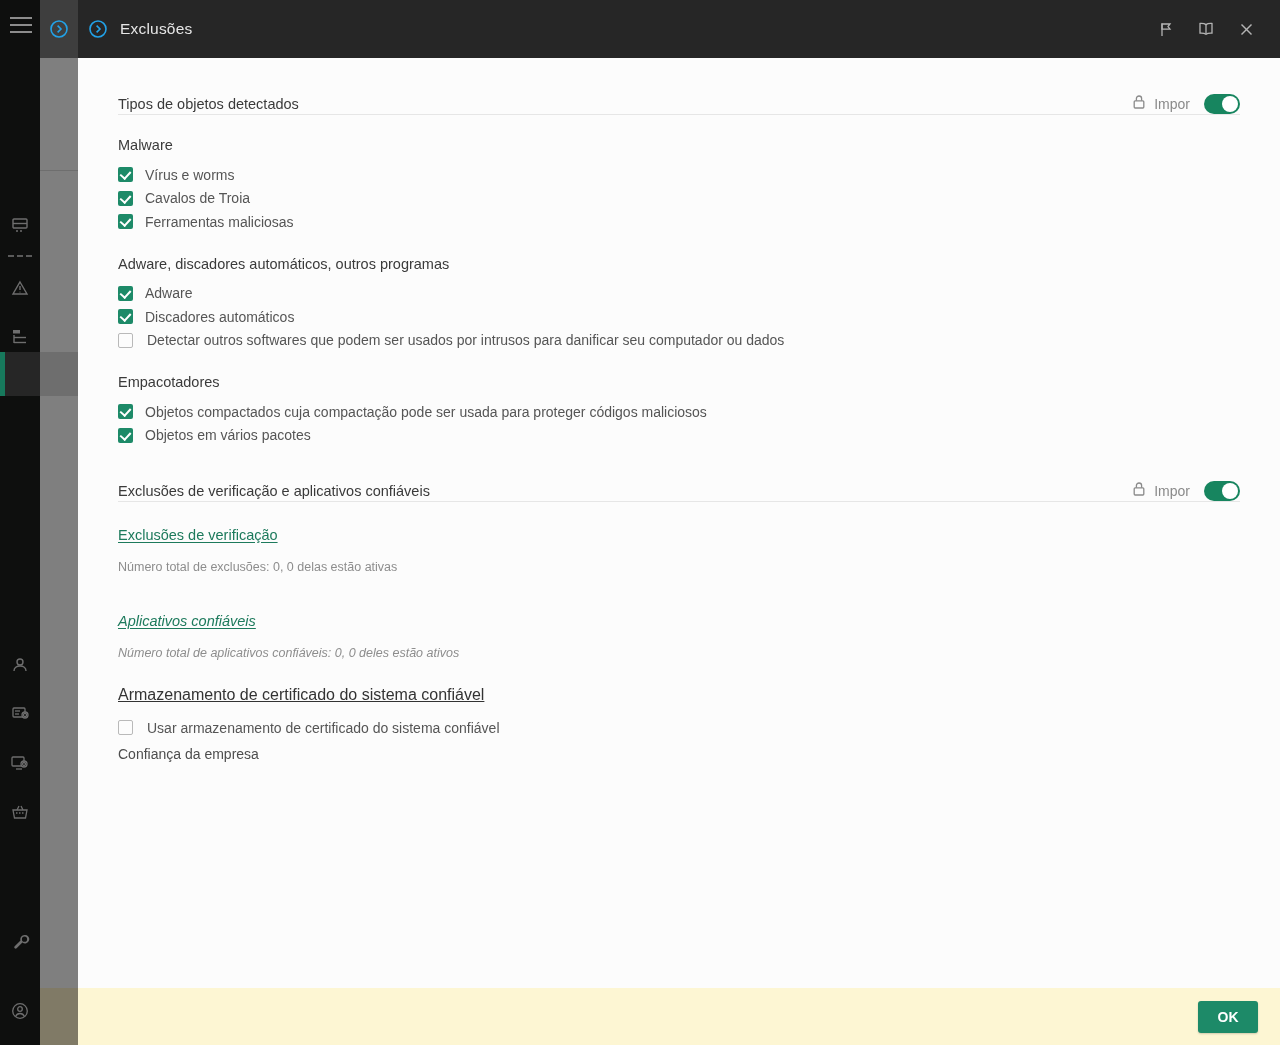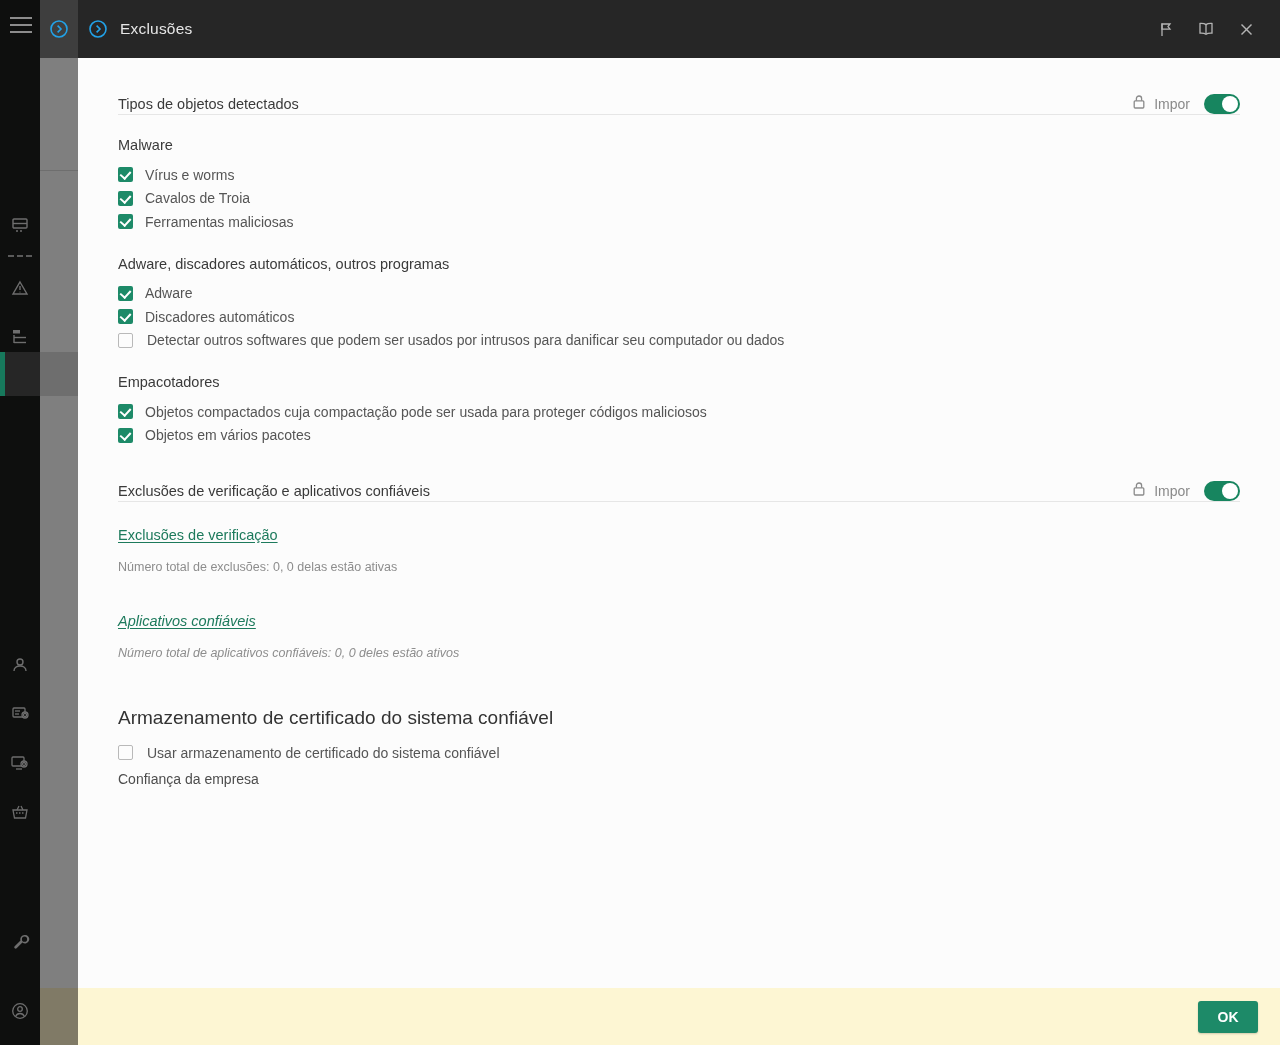--- a/index.html
+++ b/index.html
@@ -248,24 +248,25 @@
     text-underline-offset: 2px;
     cursor: pointer;
   }
   .link-sub {
     margin-top: 16px;
     font-size: 12.5px;
     color: #8d8d8d;
   }
 
   .sub-head {
-    margin-top: 47px;
-    font-size: 19px;
+    margin-top: 26px;
+    font-size: 16px;
     color: #333333;
     margin-bottom: 12px;
+    text-decoration: underline;
   }
   .plain-text {
     font-size: 14px;
     color: #4d4d4d;
     margin-top: 6px;
   }
 
   
   .footer {
     position: absolute;

